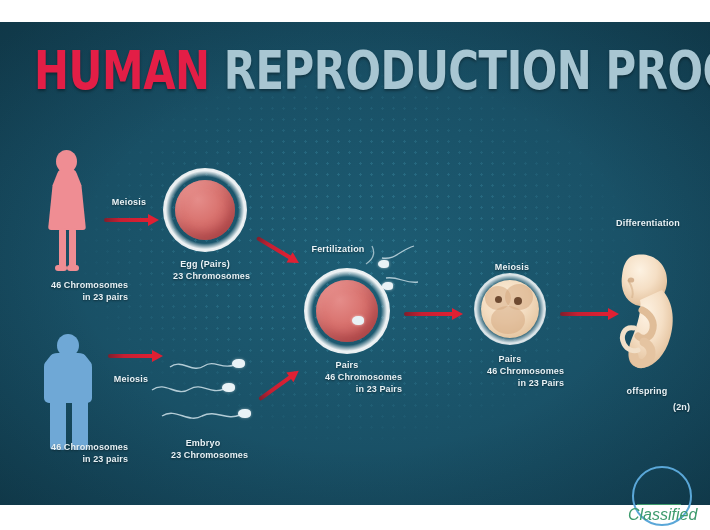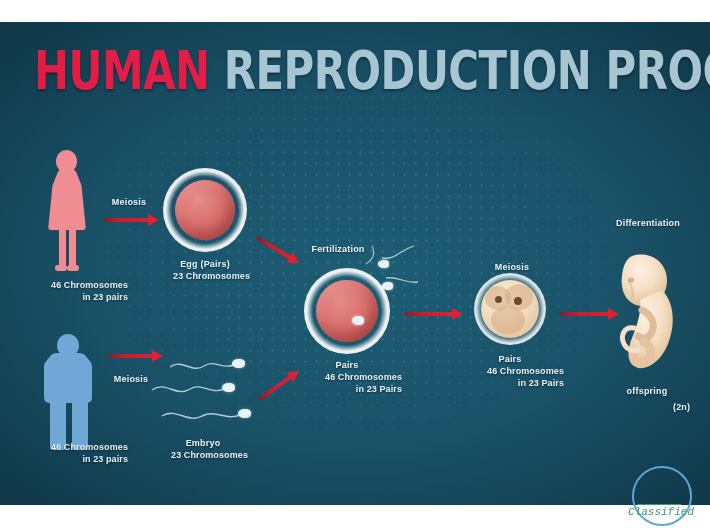--- a/index.html
+++ b/index.html
@@ -145,22 +145,22 @@
     position:absolute;left:4px;top:0;width:56px;height:56px;border-radius:50%;
     border:2px solid #5aa7d8;
   }
   #wm .ad{
     position:absolute;left:0;top:12px;width:62px;text-align:center;
     color:#2f6fa8;font-size:25px;font-weight:bold;letter-spacing:0px;
     font-family:"Liberation Serif",serif;
   }
   #wm .cl{
     position:absolute;left:0;top:40px;width:62px;text-align:center;
-    color:#3d9b6d;font-size:11px;font-style:italic;
-    font-family:Liberation Mono, monospace;
+    color:#3d9b6d;font-size:16px;font-style:italic;
+    font-family:Liberation Sans, sans-serif;
   }
   #wm .under{position:absolute;left:9px;top:38px;width:44px;height:1px;background:#3d9b6d;}
 </style>
 </head>
 <body>
 
 <div id="poster">
   <div id="dots"></div>
   <div class="vig"></div>
 

